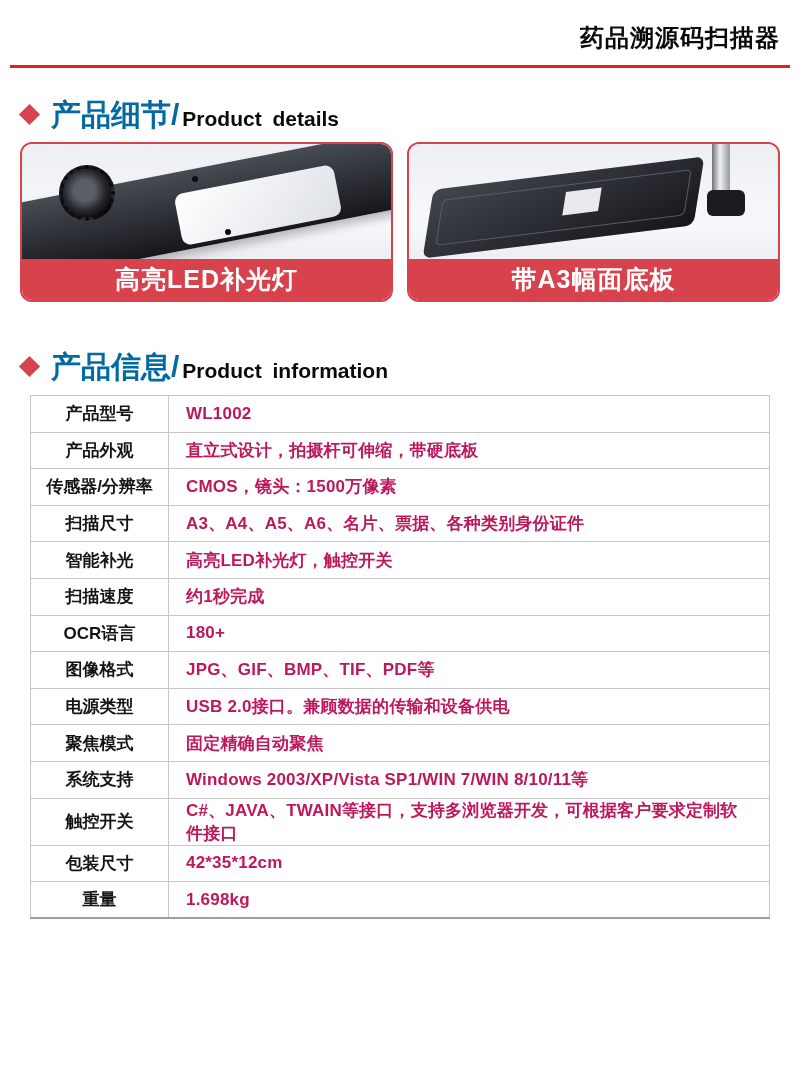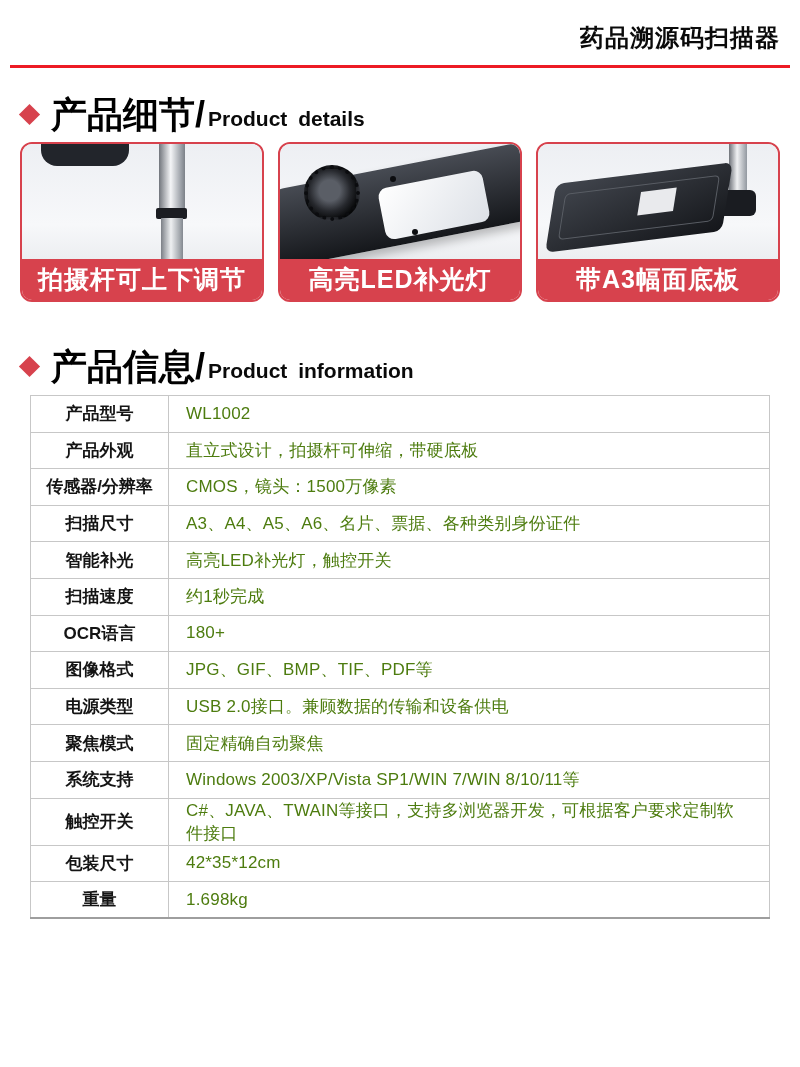--- a/index.html
+++ b/index.html
@@ -20,21 +20,21 @@
     text-align:right;font-size:24px;font-weight:900;letter-spacing:1px;
     line-height:36px;color:#0a0a0a;
   }
   .header .rule{height:3px;background:var(--accent-red);margin:9px -10px 0 -10px;}
   
   .section-head{display:flex;align-items:flex-end;margin:26px 18px 0 18px;height:40px;}
   .section-head .diamond{
     width:15px;height:15px;background:var(--bar-red);
     transform:rotate(45deg);align-self:center;margin:0 14px 0 4px;flex:0 0 auto;
   }
-  .section-head .zh{font-size:36px;font-weight:900;color:#000000;line-height:38px;}
+  .section-head .zh{font-size:30px;font-weight:900;color:#0369a1;line-height:38px;}
   .section-head .en{font-size:21px;font-weight:700;color:#0a0a0a;padding:0 0 3px 3px;word-spacing:5px;}
   .section-head.second{margin-top:44px;}
   
   .cards{display:flex;gap:14px;margin:8px 20px 0;height:160px;}
   .card{
     flex:1 1 0;border:2px solid var(--bar-red);border-radius:12px;overflow:hidden;
     display:flex;flex-direction:column;background:#fff;
   }
   .card .photo{
     flex:1 1 auto;position:relative;overflow:hidden;
@@ -71,47 +71,38 @@
   .board-pole{position:absolute;right:13%;top:0;width:18px;height:42%;
     background:linear-gradient(90deg,#6f737a,#f0f1f3 45%,#9298a0);}
   .board-head{position:absolute;right:9%;top:40%;width:38px;height:26px;background:#1a1c21;border-radius:6px;}
   
   table.spec{
     width:740px;margin:9px 12px 0 30px;border-collapse:collapse;
     border:1px solid var(--table-border);border-bottom:2px solid var(--table-border-dark);
   }
   table.spec td{border:1px solid var(--table-border);height:36.6px;font-size:17px;vertical-align:middle;}
   table.spec td.lbl{width:138px;text-align:center;font-weight:700;color:#141414;}
-  table.spec td.val{padding:0 24px 0 17px;color:#4d7c0f;letter-spacing:.2px;}
+  table.spec td.val{padding:0 24px 0 17px;color:#be185d;letter-spacing:.2px;font-weight:bold;}
 </style>
 </head>
 <body>
 
 <div class="header">
   <div class="title">药品溯源码扫描器</div>
   <div class="rule"></div>
 </div>
 
 <div class="section-head">
   <span class="diamond"></span>
   <span class="zh">产品细节/</span>
   <span class="en">Product details</span>
 </div>
 
 <div class="cards">
 
-  <div class="card">
-    <div class="photo">
-      <div class="head-stub"></div>
-      <div class="pole-upper"></div>
-      <div class="pole-ring"></div>
-      <div class="pole-lower"></div>
-    </div>
-    <div class="caption">拍摄杆可上下调节</div>
-  </div>
 
   <div class="card">
     <div class="photo">
       <div class="led-arm"></div>
       <div class="led-lens"></div>
       <div class="led-panel"></div>
       <div class="led-dot" style="left:46%;top:28%;"></div>
       <div class="led-dot" style="left:55%;top:74%;"></div>
     </div>
     <div class="caption">高亮LED补光灯</div>

